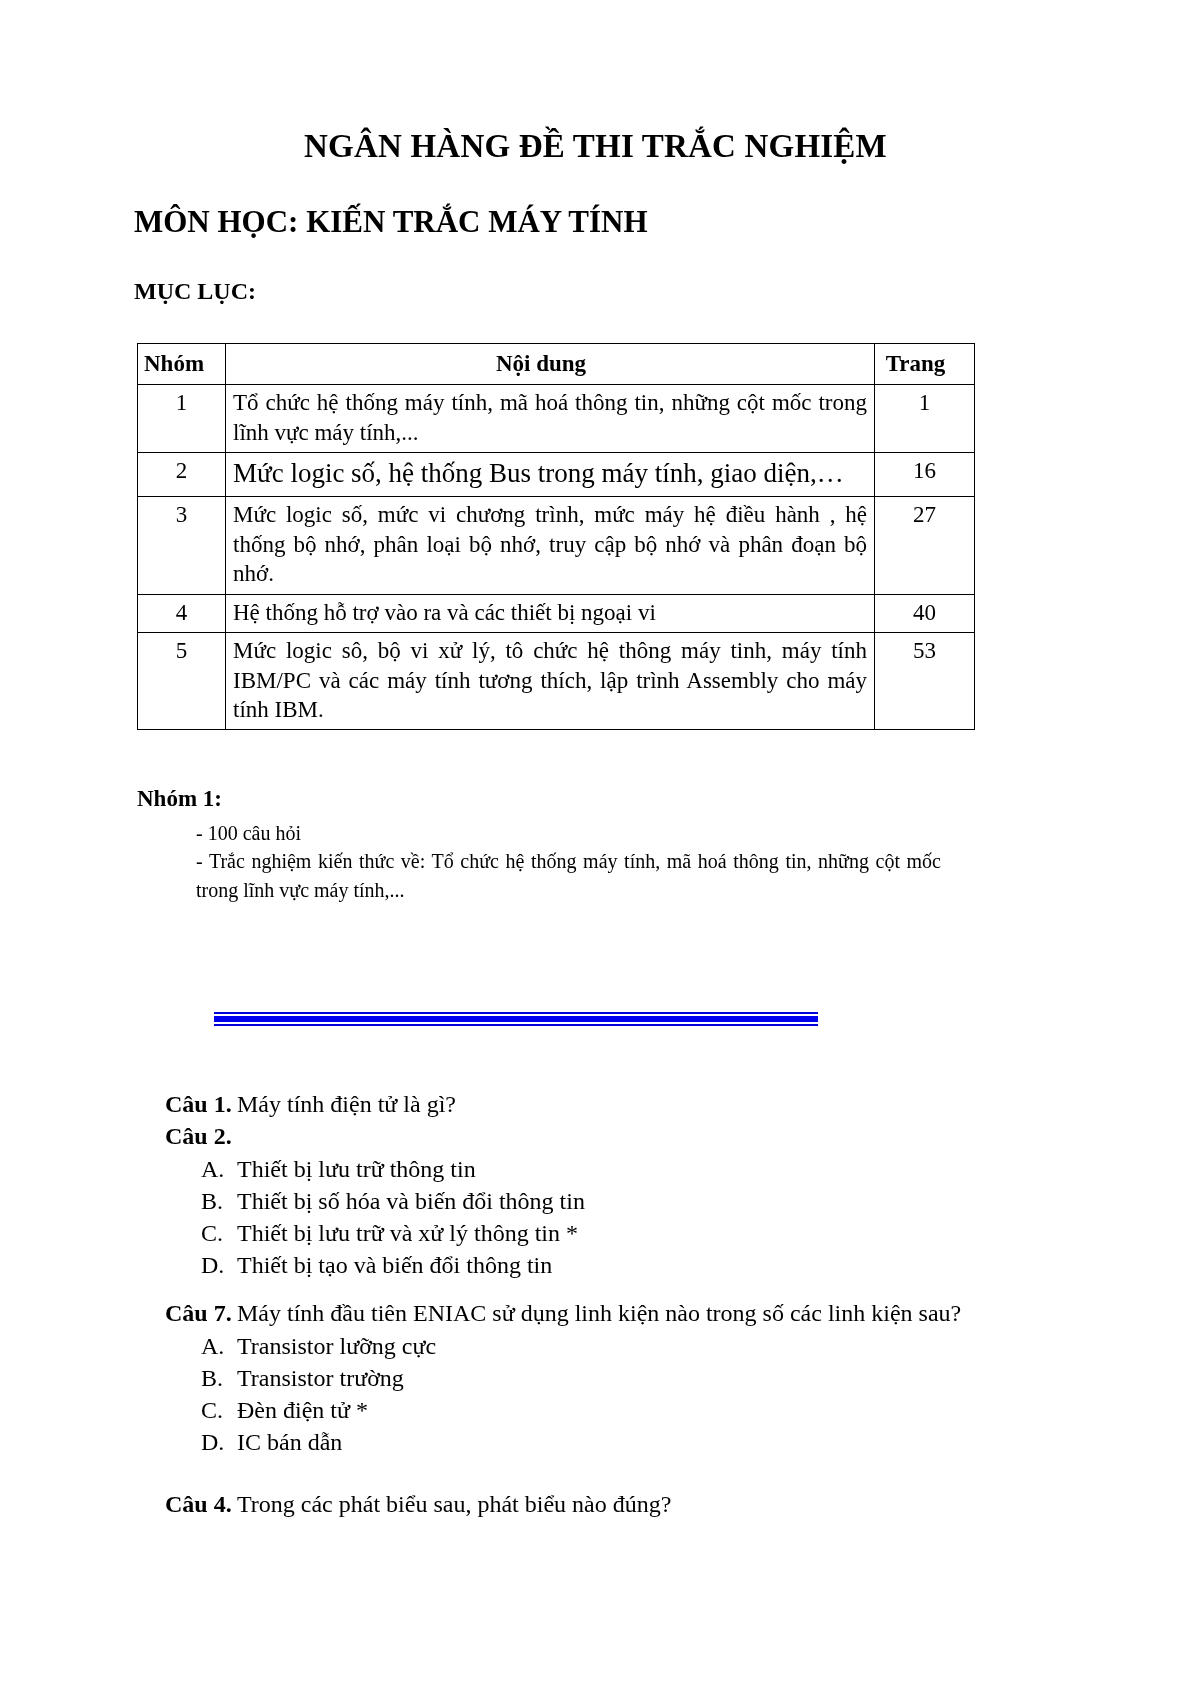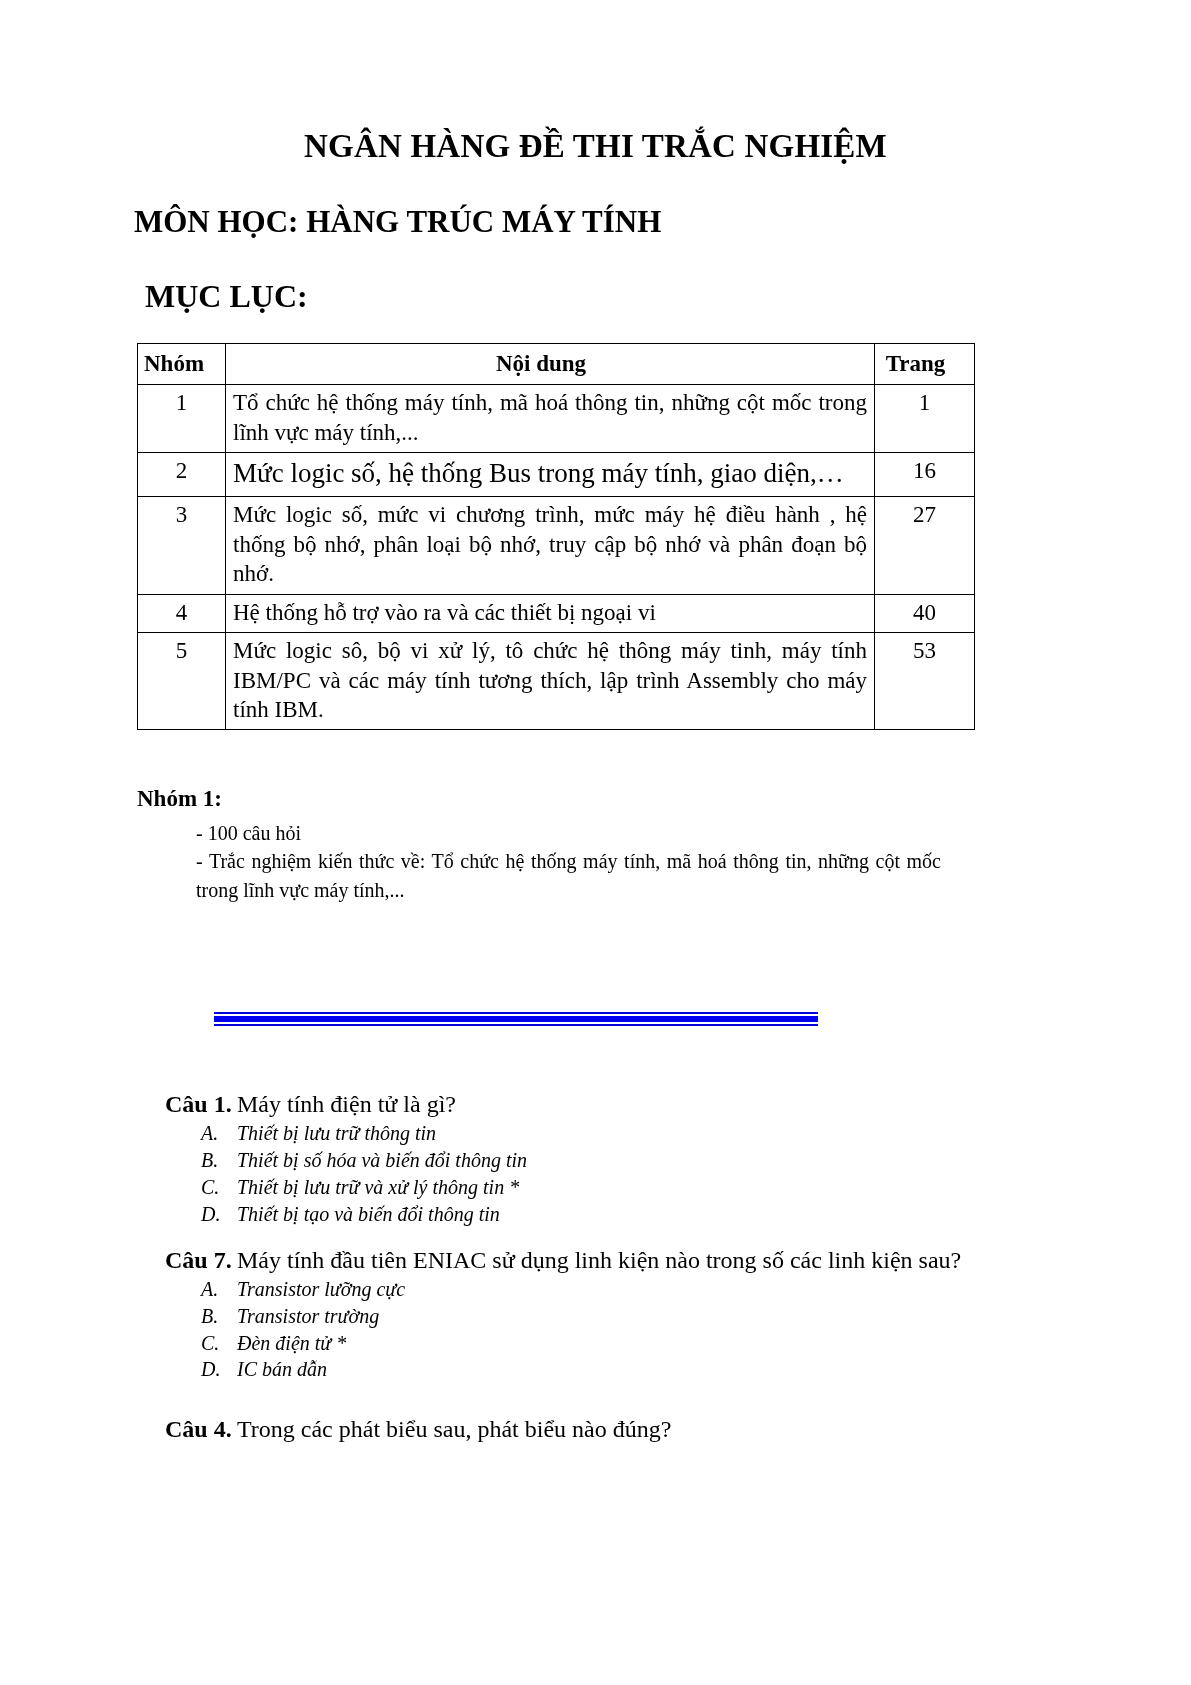--- a/index.html
+++ b/index.html
@@ -36,24 +36,24 @@
   }
   .subject-title {
     position: absolute;
     left: 134px;
     top: 178px;
     font-weight: bold;
     font-size: 31px;
   }
   .toc-label {
     position: absolute;
-    left: 145px;
+    left: 134px;
     top: 252px;
     font-weight: bold;
-    font-size: 32px;
+    font-size: 24px;
   }
   
   .toc-table {
     position: absolute;
     left: 137px;
     top: 317px;
     width: 838px;
     border-collapse: collapse;
     table-layout: fixed;
   }
@@ -149,39 +149,38 @@
     text-indent: 0;
   }
   .q-text { font-weight: normal; }
   .opt-list {
     list-style: none;
     margin: 0;
     padding: 0 0 0 36px;
   }
   .opt-item {
     line-height: 1.34;
-    font-size: 20px;
+    font-size: 24px;
     white-space: nowrap;
-    font-style: italic;
   }
   .opt-letter {
     display: inline-block;
     width: 36px;
   }
   .spacer-sm { height: 16px; }
   .spacer-md { height: 30px; }
 </style>
 </head>
 <body>
 
 <div class="page">
 
   <div class="doc-title">NGÂN HÀNG ĐỀ THI TRẮC NGHIỆM</div>
 
-  <div class="subject-title">MÔN HỌC: HÀNG TRÚC MÁY TÍNH</div>
+  <div class="subject-title">MÔN HỌC: KIẾN TRẮC MÁY TÍNH</div>
 
   <div class="toc-label">MỤC LỤC:</div>
 
   <table class="toc-table">
     <colgroup>
       <col class="col-num">
       <col>
       <col class="col-page">
     </colgroup>
     <thead>
@@ -236,20 +235,23 @@
 
   <div class="questions">
 
     <div class="q-block">
       <div class="q-line">
         <span class="q-label">Câu 1.</span><span class="q-text">Máy tính điện tử là  gì?</span>
       </div>
     </div>
 
     <div class="q-block">
+      <div class="q-line">
+        <span class="q-label">Câu 2.</span><span class="q-text"></span>
+      </div>
       <ul class="opt-list">
         <li class="opt-item"><span class="opt-letter">A.</span><span>Thiết bị lưu trữ thông tin</span></li>
         <li class="opt-item"><span class="opt-letter">B.</span><span>Thiết bị số hóa và biến đổi thông tin</span></li>
         <li class="opt-item"><span class="opt-letter">C.</span><span>Thiết bị lưu trữ và xử lý thông tin *</span></li>
         <li class="opt-item"><span class="opt-letter">D.</span><span>Thiết bị tạo và biến đổi thông tin</span></li>
       </ul>
     </div>
 
     <div class="spacer-sm"></div>
 

